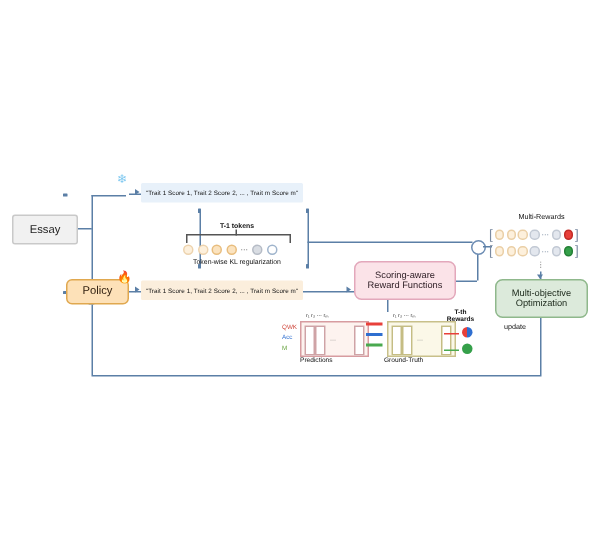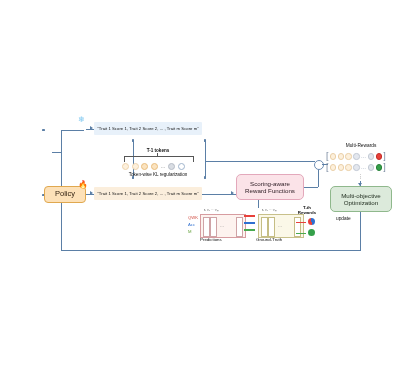--- a/index.html
+++ b/index.html
@@ -252,20 +252,21 @@
   <div class="ln lnv lnblue" style="left:360px;top:181px;height:6px;"></div>
   <div class="arrowhead down" style="left:357.8px;top:183px;"></div>
 
   <div class="ln lnv lnblue" style="left:360px;top:212px;height:38px;"></div>
   <div class="ln lnh lnblue" style="left:61px;top:249.5px;width:300px;"></div>
   <div class="ln lnv lnblue" style="left:61px;top:203px;height:47px;"></div>
   <div class="arrowhead up" style="left:58.8px;top:200px;"></div>
 
   <div class="ln lnv lnblue" style="left:258px;top:200px;height:8px;"></div>
 
+  <div class="node" id="essay">Essay</div>
 
   <div class="badge" id="snow-badge">❄</div>
 
   <div class="node" id="policy">Policy</div>
   <div class="badge" id="fire-badge">🔥</div>
 
   <div class="outbox" id="anchor-out">"Trait 1 Score 1, Trait 2 Score 2, ... , Trait m Score m"</div>
   <div class="outbox" id="policy-out">"Trait 1 Score 1, Trait 2 Score 2, ... , Trait m Score m"</div>
 
   <div id="kl-wrap">

